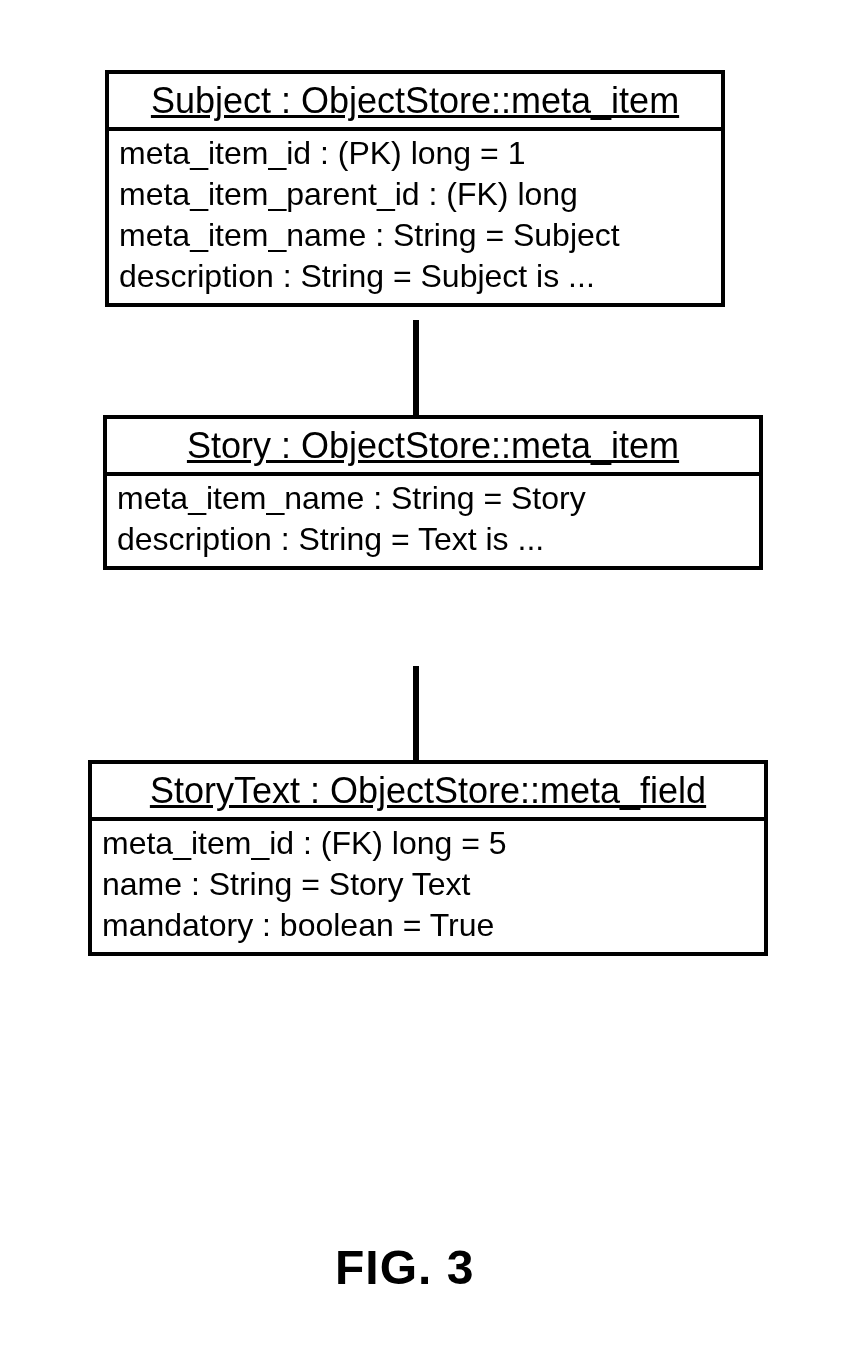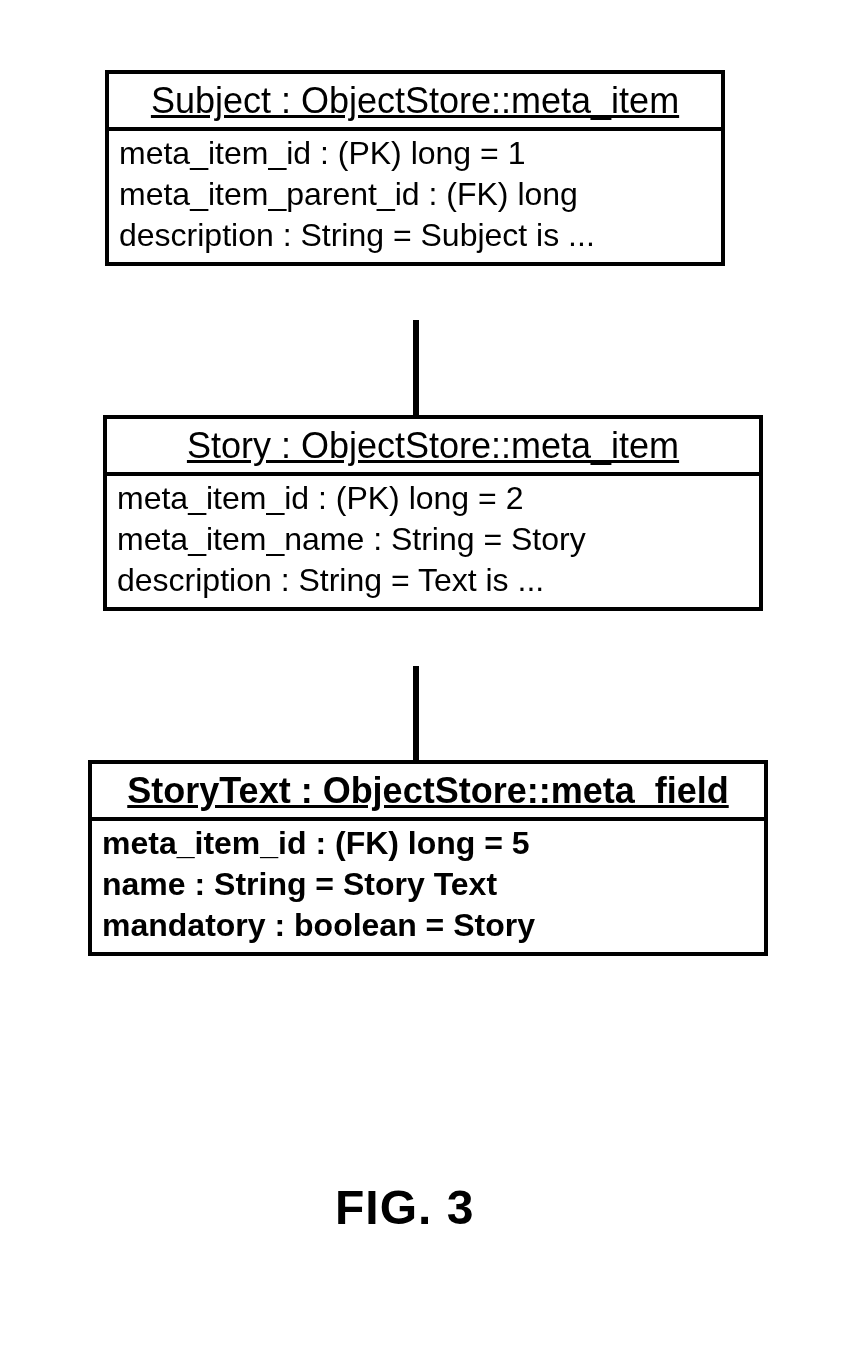--- a/index.html
+++ b/index.html
@@ -53,41 +53,41 @@
 </head>
 <body>
 
 <div class="canvas">
 
   <div class="entity-box" style="left:105px; top:70px; width:620px;">
     <div class="entity-header">Subject : ObjectStore::meta_item</div>
     <div class="entity-body">
       <div class="attr-row">meta_item_id : (PK) long = 1</div>
       <div class="attr-row">meta_item_parent_id : (FK) long</div>
+      <div class="attr-row">meta_item_name : String = Subject</div>
       <div class="attr-row">description : String = Subject is ...</div>
     </div>
   </div>
 
   <div class="connector" style="left:413px; top:320px; width:6px; height:95px;"></div>
 
   <div class="entity-box" style="left:88px; top:415px; width:660px;margin-left:15px;">
     <div class="entity-header">Story : ObjectStore::meta_item</div>
     <div class="entity-body">
-      <div class="attr-row">meta_item_id : (PK) long = 2</div>
       <div class="attr-row">meta_item_name : String = Story</div>
       <div class="attr-row">description : String = Text is ...</div>
     </div>
   </div>
 
   <div class="connector" style="left:413px; top:666px; width:6px; height:95px;"></div>
 
-  <div class="entity-box" style="left:88px; top:760px; width:680px;font-weight:bold;">
+  <div class="entity-box" style="left:88px; top:760px; width:680px;">
     <div class="entity-header">StoryText : ObjectStore::meta_field</div>
     <div class="entity-body">
       <div class="attr-row">meta_item_id : (FK) long = 5</div>
       <div class="attr-row">name : String = Story Text</div>
-      <div class="attr-row">mandatory : boolean = Story</div>
+      <div class="attr-row">mandatory : boolean = True</div>
     </div>
   </div>
 
-  <div class="caption" style="left:335px; top:1180px;">FIG. 3</div>
+  <div class="caption" style="left:335px; top:1240px;">FIG. 3</div>
 
 </div>
 
 </body></html>

